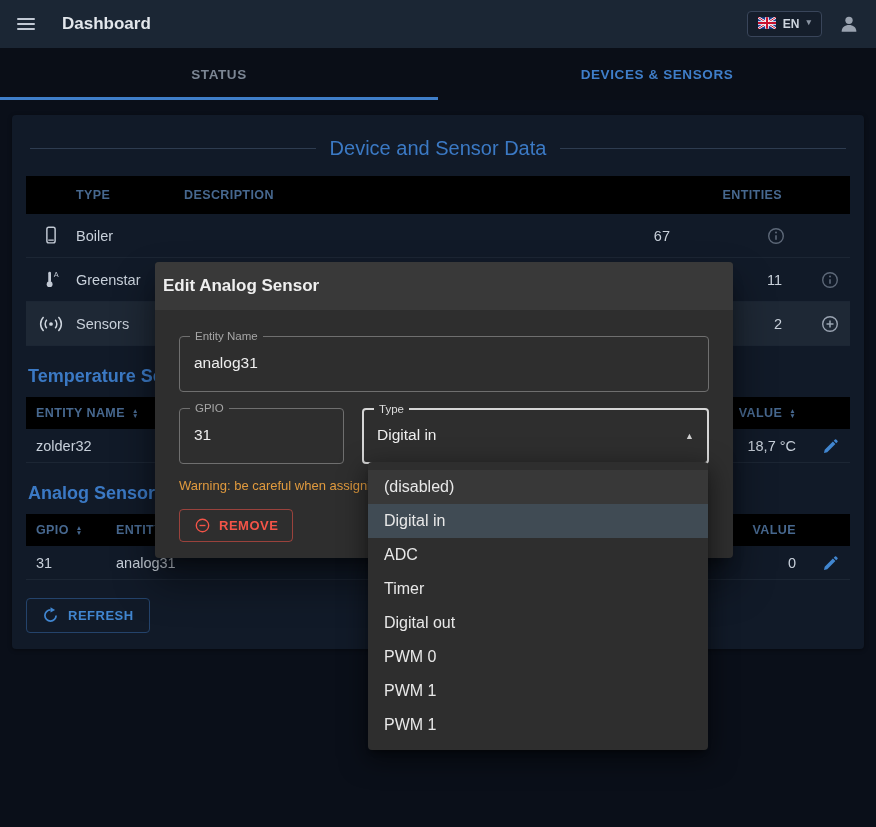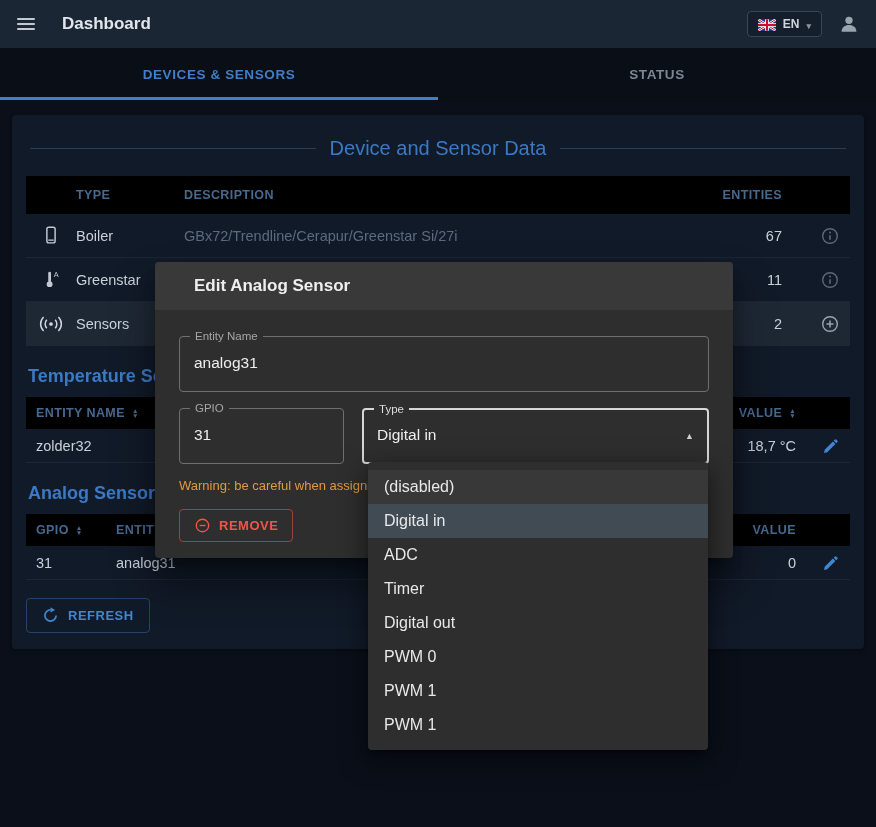--- a/index.html
+++ b/index.html
@@ -7,21 +7,21 @@
     width:876px;height:827px;position:relative;overflow:hidden;
     background:#0a0f19;font-family:"Liberation Sans",sans-serif;color:#c8d0da;
   }
   
   .appbar{height:48px;background:#1b2634;display:flex;align-items:center;padding:0 12px;box-sizing:border-box;}
   .icon-btn{background:none;border:none;padding:4px;cursor:pointer;display:flex;align-items:center;}
   .hamburger{flex-direction:column;gap:3px;width:28px;}
   .hamburger .bar{display:block;width:18px;height:2px;background:#c2c9d4;border-radius:1px;}
   .appbar-title{font-size:17px;font-weight:bold;color:#e3e7ec;margin-left:22px;}
   .spacer{flex:1;}
-  .lang-btn{display:flex;align-items:flex-end;gap:7px;background:#151e2b;border:1px solid #39455a;border-radius:4px;
+  .lang-btn{display:flex;align-items:flex-start;gap:7px;background:#151e2b;border:1px solid #39455a;border-radius:4px;
     padding:5px 10px;color:#cfd6df;font-size:12px;font-weight:bold;cursor:pointer;font-family:inherit;}
   .lang-btn .caret{font-size:9px;color:#8a94a2;}
   .account{margin-left:12px;}
   
   .tabs{height:52px;background:#0a0e17;display:flex;position:relative;}
   .tab{width:50%;display:flex;align-items:center;justify-content:center;font-size:13.5px;font-weight:bold;
     letter-spacing:.6px;color:#7c8694;cursor:pointer;}
   .tab.active{color:#3f7ec9;}
   .tab-indicator{position:absolute;left:0;bottom:0;width:50%;height:3px;background:#3f7ec9;}
   
@@ -53,21 +53,21 @@
   .hdr-flex{display:flex;align-items:center;}
   .hdr-right{justify-content:flex-end;padding-right:10px;}
   .val-right{text-align:right;padding-right:10px;color:#c8d0da;}
   
   .refresh-btn{margin-top:18px;display:inline-flex;align-items:center;gap:9px;background:none;
     border:1px solid #24436b;border-radius:4px;padding:8px 15px;color:#4186d0;font-size:13px;font-weight:bold;
     letter-spacing:.5px;cursor:pointer;font-family:inherit;}
   
   .modal{position:absolute;left:155px;top:262px;width:578px;background:#2e2e2e;border-radius:4px;z-index:20;
     box-shadow:0 11px 15px -7px rgba(0,0,0,.45),0 24px 38px 3px rgba(0,0,0,.4);}
-  .modal-header{background:#393939;border-radius:4px 4px 0 0;padding:14px 39px;font-size:17px;font-weight:bold;color:#efefef;}
+  .modal-header{background:#393939;border-radius:4px 4px 0 0;padding:14px 8px;font-size:17px;font-weight:bold;color:#efefef;}
   .modal-body{padding:20px 24px 16px;}
   .field{position:relative;border:1px solid #6f6f6f;border-radius:4px;height:56px;box-sizing:border-box;}
   .field .flabel{position:absolute;top:-7px;left:10px;background:#2e2e2e;padding:0 5px;font-size:11.5px;color:#a6a6a6;}
   .field .fvalue{padding:17px 14px 0;font-size:15.5px;color:#eeeeee;}
   .field.focused{border:2px solid #d6d6d6;}
   .field.focused .flabel{color:#dcdcdc;}
   .field.focused .fvalue{padding:16px 13px 0;}
   .select-caret{position:absolute;right:13px;top:50%;transform:translateY(-50%);color:#cfcfcf;font-size:9px;}
   .entity-field{margin-top:6px;}
   .field-row{display:flex;gap:18px;margin-top:16px;}
@@ -108,22 +108,22 @@
   </button>
   <button class="icon-btn account">
     <svg width="22" height="22" viewBox="0 0 24 24">
       <circle cx="12" cy="8" r="4" fill="#9aa3b0"></circle>
       <path d="M4 20 c0-4.4 3.6-7 8-7 s8 2.6 8 7 v0.5 H4 Z" fill="#9aa3b0"></path>
     </svg>
   </button>
 </div>
 
 <div class="tabs">
+  <div class="tab">STATUS</div>
   <div class="tab active">DEVICES &amp; SENSORS</div>
-  <div class="tab">STATUS</div>
   <div class="tab-indicator"></div>
 </div>
 
 <div class="card">
   <div class="card-title-row">
     <span class="line"></span>
     <span class="card-title">Device and Sensor Data</span>
     <span class="line"></span>
   </div>
 
@@ -137,21 +137,20 @@
       <div></div>
     </div>
     <div class="trow">
       <div class="cell-icon">
         <svg width="22" height="22" viewBox="0 0 24 24">
             <rect x="7.5" y="2.5" width="9" height="17" rx="2" fill="none" stroke="#c2c9d4" stroke-width="1.6"></rect>
             <line x1="9" y1="16.5" x2="15" y2="16.5" stroke="#c2c9d4" stroke-width="1.4"></line>
           </svg>
       </div>
       <div>Boiler</div>
-      <div class="cell-desc">GBx72/Trendline/Cerapur/Greenstar Si/27i</div>
       <div class="cell-num">67</div>
       <div class="cell-action">
           <button class="icon-btn">
         <svg width="20" height="20" viewBox="0 0 20 20">
               <circle cx="10" cy="10" r="7.3" fill="none" stroke="#5d6878" stroke-width="1.4"></circle>
               <line x1="10" y1="9.2" x2="10" y2="13.8" stroke="#5d6878" stroke-width="1.6"></line>
               <circle cx="10" cy="6.4" r="1" fill="#5d6878"></circle>
             </svg>
       </button>
         </div>

